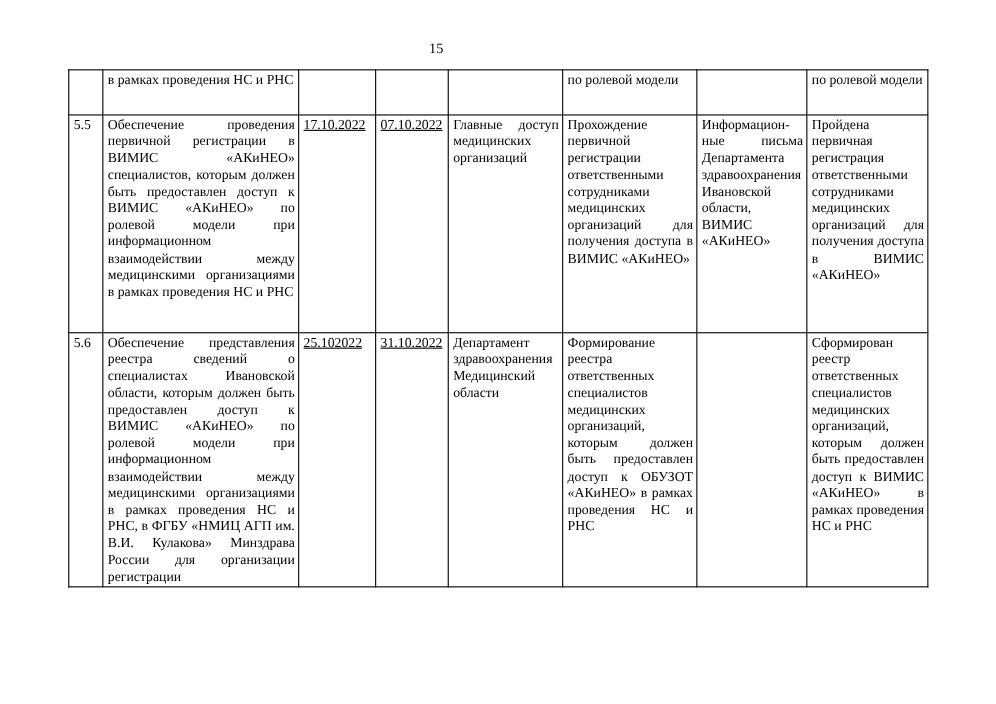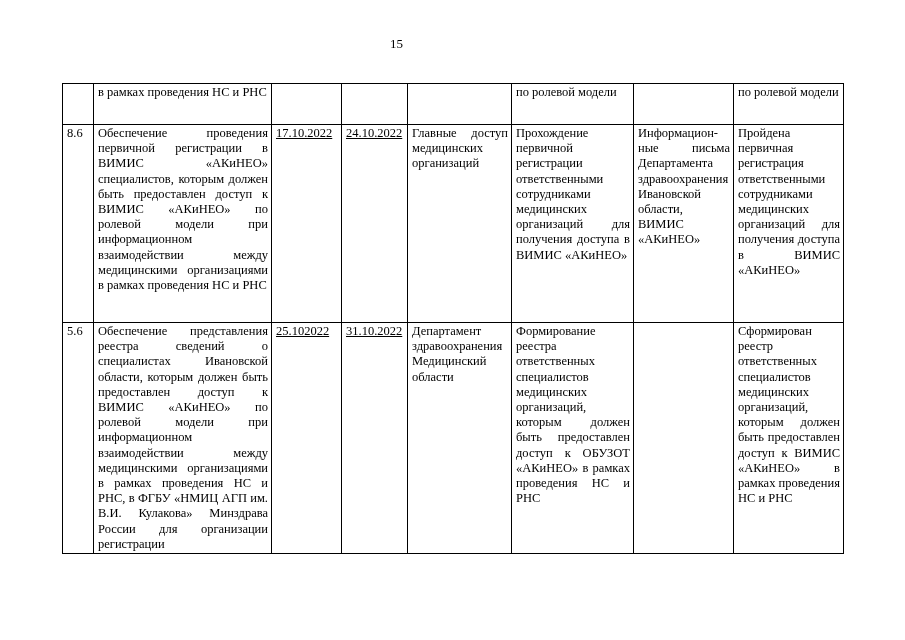--- a/index.html
+++ b/index.html
@@ -22,21 +22,20 @@
     font-size: 13px;
     line-height: 15px;
   }
   table.plan {
     position: absolute;
     left: 62px;
     top: 63px;
     width: 781px;
     border-collapse: collapse;
     table-layout: fixed;
-    margin-top: 20px;
   }
   table.plan td {
     border: 1px solid #000;
     vertical-align: top;
     font-size: 12.5px;
     line-height: 15.2px;
     padding: 1px 3px 1px 4px;
     text-align: justify;
     overflow: hidden;
   }
@@ -75,24 +74,24 @@
       <td class="c-num"></td>
       <td>в рамках проведения НС и РНС</td>
       <td class="c-date"></td>
       <td class="c-date"></td>
       <td></td>
       <td>по ролевой модели</td>
       <td></td>
       <td>по ролевой модели</td>
     </tr>
     <tr class="r1">
-      <td class="c-num">8.6</td>
+      <td class="c-num">5.5</td>
       <td>Обеспечение проведения первичной регистрации в ВИМИС «АКиНЕО» специалистов, которым должен быть предоставлен доступ к ВИМИС «АКиНЕО» по ролевой модели при информационном взаимодействии между медицинскими организациями в рамках проведения НС и РНС</td>
       <td class="c-date">17.10.2022</td>
-      <td class="c-date">24.10.2022</td>
+      <td class="c-date">07.10.2022</td>
       <td>Главные доступ медицинских организаций</td>
       <td>Прохождение первичной регистрации ответственными сотрудниками медицинских организаций для получения доступа в ВИМИС «АКиНЕО»</td>
       <td>Информацион-ные письма Департамента здравоохранения Ивановской области, ВИМИС «АКиНЕО»</td>
       <td>Пройдена первичная регистрация ответственными сотрудниками медицинских организаций для получения доступа в ВИМИС «АКиНЕО»</td>
     </tr>
     <tr class="r2">
       <td class="c-num">5.6</td>
       <td>Обеспечение представления реестра сведений о специалистах Ивановской области, которым должен быть предоставлен доступ к ВИМИС «АКиНЕО» по ролевой модели при информационном взаимодействии между медицинскими организациями в рамках проведения НС и РНС, в ФГБУ «НМИЦ АГП им. В.И. Кулакова» Минздрава России для организации регистрации</td>
       <td class="c-date">25.102022</td>
       <td class="c-date">31.10.2022</td>

